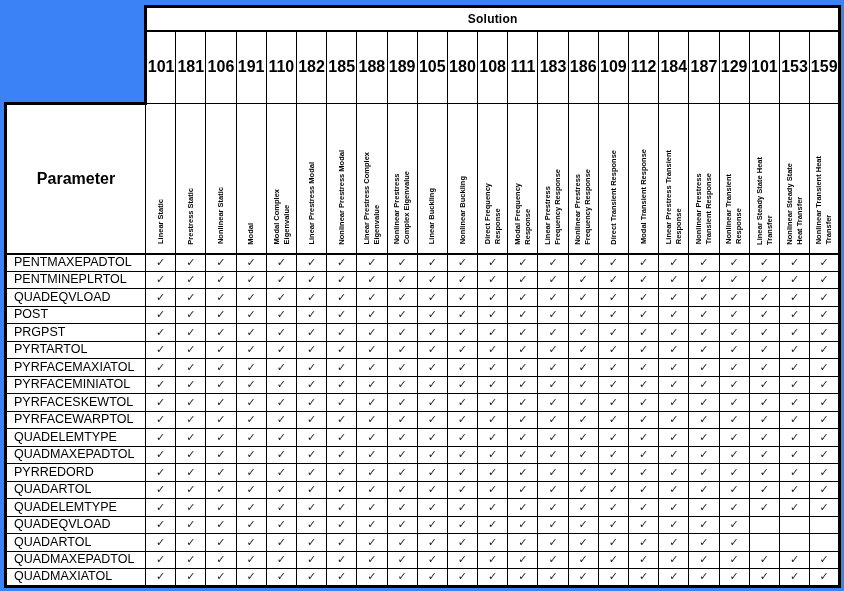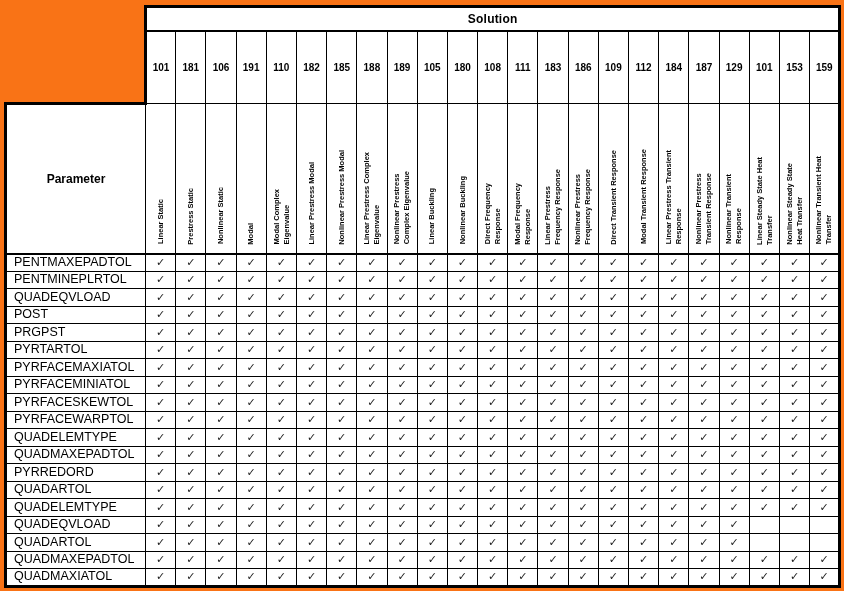--- a/index.html
+++ b/index.html
@@ -1,21 +1,21 @@
 <!DOCTYPE html>
 <html><head>
 <meta charset="utf-8">
 <style>
   * { box-sizing: border-box; }
   html, body { margin: 0; padding: 0; background: #ffffff; }
   .page {
     position: relative;
     width: 844px;
     height: 591px;
-    background: #f97316;
+    background: #3b82f6;
     color: #000000;
     font-family: "Liberation Sans", "DejaVu Sans", sans-serif;
     overflow: hidden;
   }
   table.sol-table {
     position: absolute;
     left: 4px;
     top: 5px;
     border-collapse: collapse;
     table-layout: fixed;
@@ -33,30 +33,30 @@
     border-width: 3px 3px 2px 3px;
     height: 24px;
     font-size: 12px;
     font-weight: bold;
     text-align: center;
     vertical-align: middle;
     letter-spacing: 0.2px;
   }
   #codes-row th {
     height: 73px;
-    font-size: 10px;
+    font-size: 16px;
     font-weight: bold;
     text-align: center;
     vertical-align: middle;
   }
   #codes-row th:first-child { border-left-width: 3px; }
   #codes-row th:last-child { border-right-width: 3px; }
   th.param-head {
     border-width: 3px 1px 2px 3px;
-    font-size: 12px;
+    font-size: 16px;
     font-weight: bold;
     text-align: center;
     vertical-align: middle;
   }
   #labels-row th.vlabel {
     height: 150px;
     vertical-align: bottom;
     text-align: center;
     border-bottom-width: 2px;
     padding-bottom: 4px;

